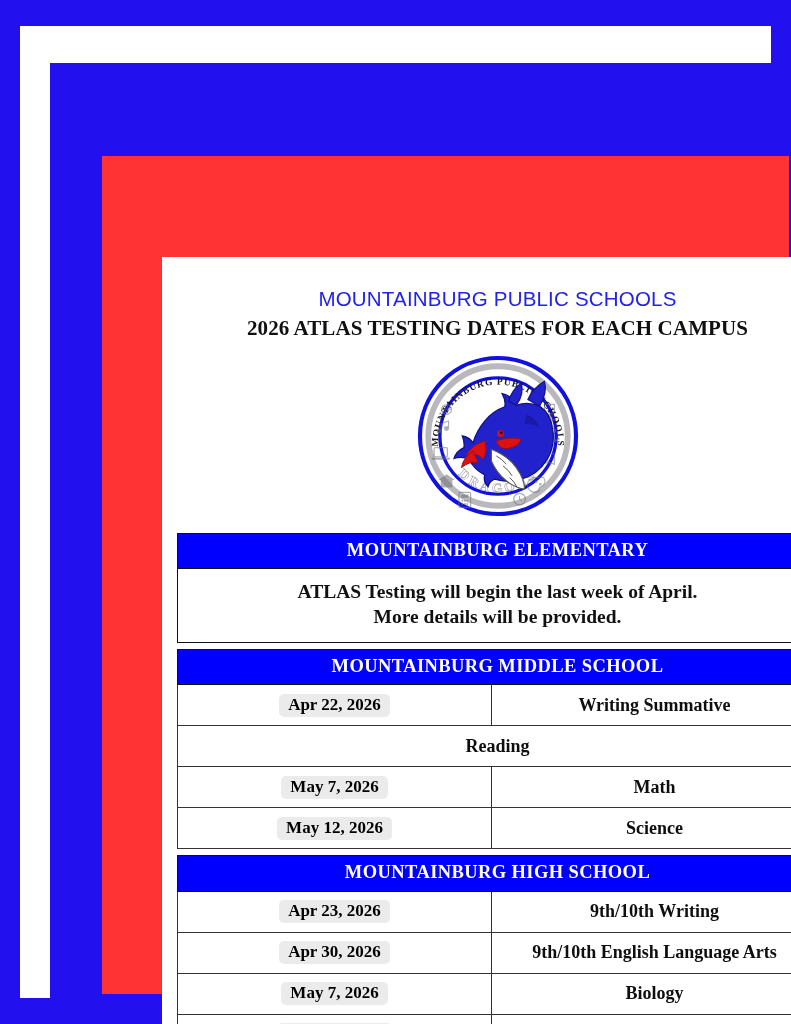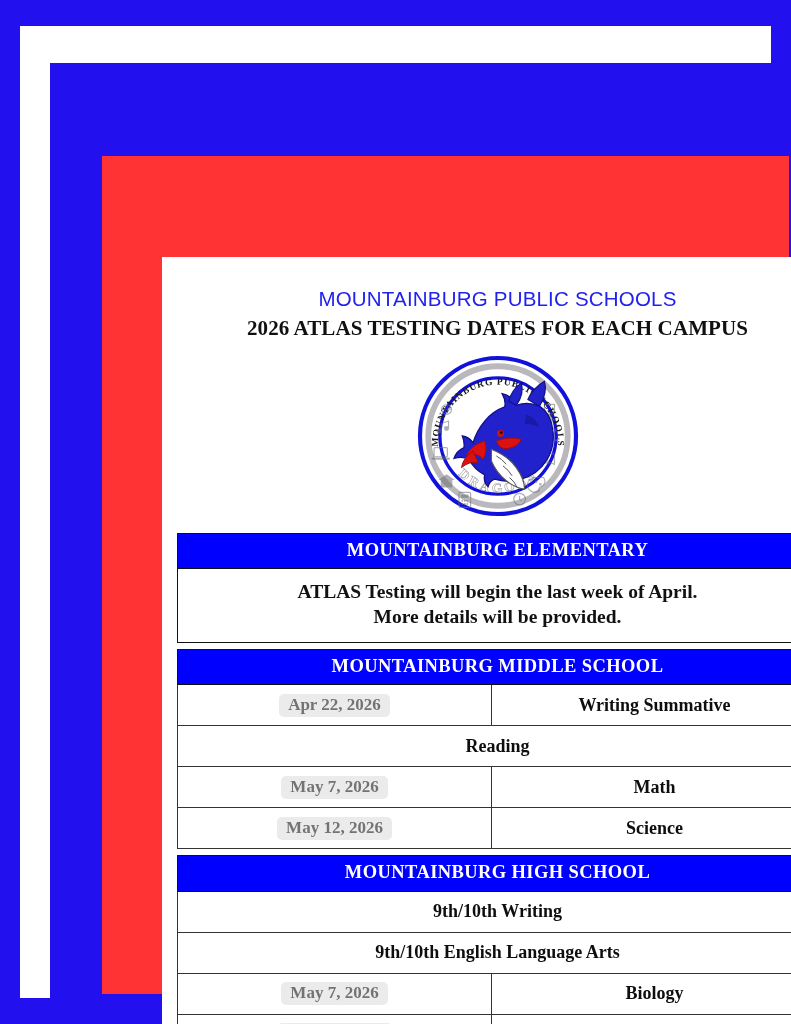--- a/index.html
+++ b/index.html
@@ -140,21 +140,21 @@
     box-sizing: border-box;
     padding: 6px 0;
   }
   .date-chip {
     background: #ebebeb;
     border-radius: 5px;
     padding: 1px 9px 2px 9px;
     font-family: "Liberation Serif", serif;
     font-weight: bold;
     font-size: 17px;
-    color: #737373;
+    color: #000000;
     white-space: nowrap;
   }
   .cell-subject {
     flex: 1 1 auto;
     display: flex;
     align-items: center;
     justify-content: center;
     font-family: "Liberation Serif", serif;
     font-weight: bold;
     font-size: 18px;
@@ -298,23 +298,29 @@
                   </div>
                   <div class="cell-subject">Science</div>
                 </div>
               </div>
             </div>
 
             <div class="section">
               <div class="sec-header">MOUNTAINBURG HIGH SCHOOL</div>
               <div class="rows">
                 <div class="row">
+                  <div class="cell-date">
+                    <span class="date-chip">Apr 23, 2026</span>
+                  </div>
                   <div class="cell-subject">9th/10th Writing</div>
                 </div>
                 <div class="row">
+                  <div class="cell-date">
+                    <span class="date-chip">Apr 30, 2026</span>
+                  </div>
                   <div class="cell-subject">9th/10th English Language Arts</div>
                 </div>
                 <div class="row">
                   <div class="cell-date">
                     <span class="date-chip">May 7, 2026</span>
                   </div>
                   <div class="cell-subject">Biology</div>
                 </div>
                 <div class="row">
                   <div class="cell-date">

